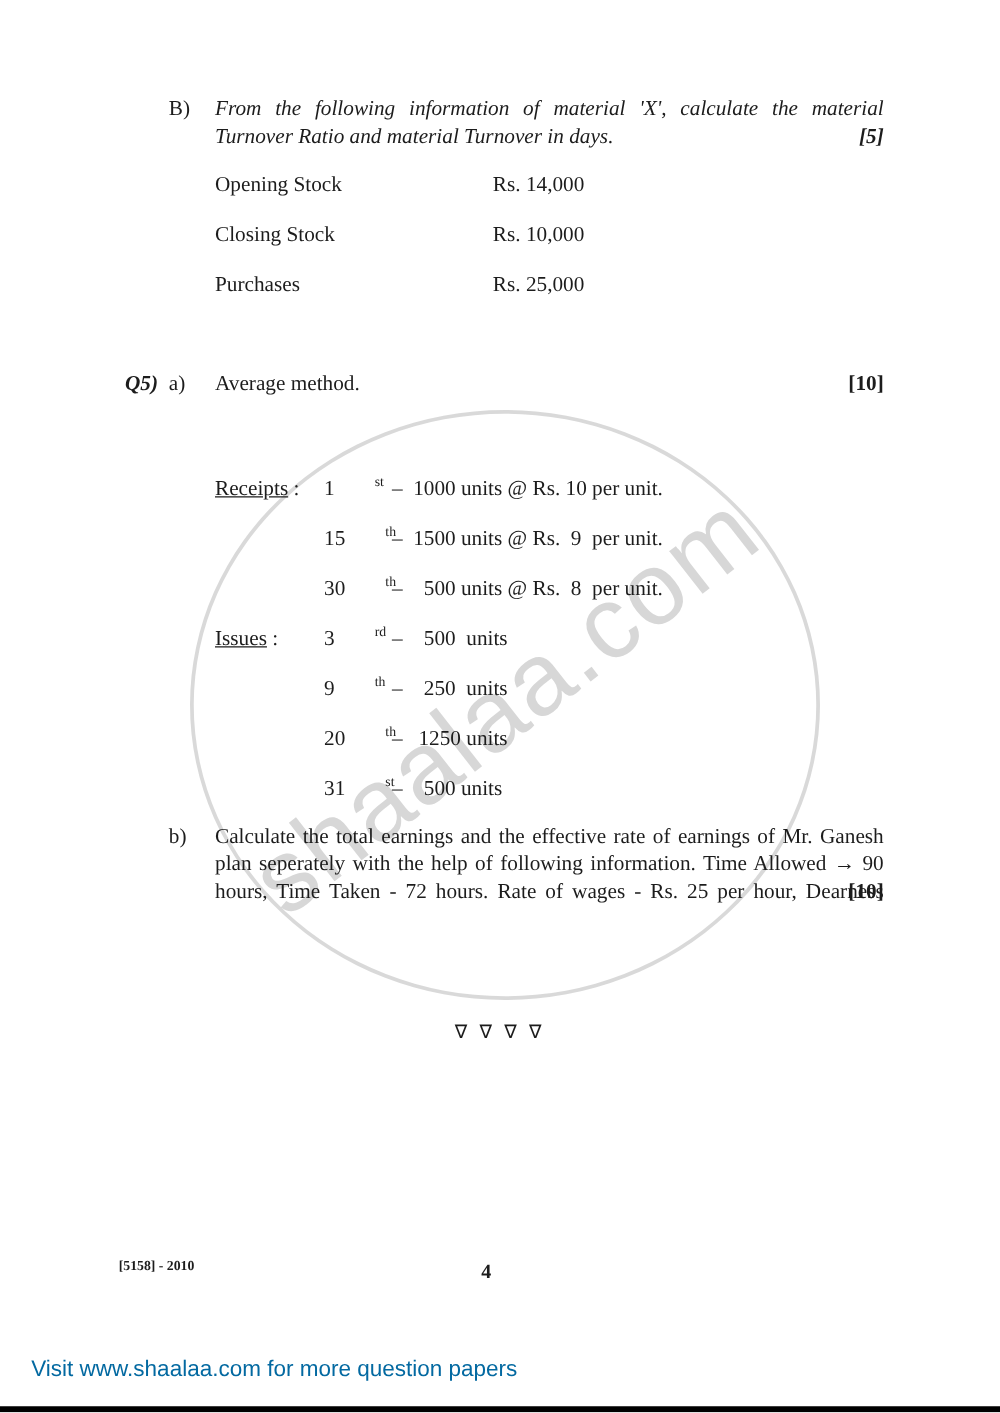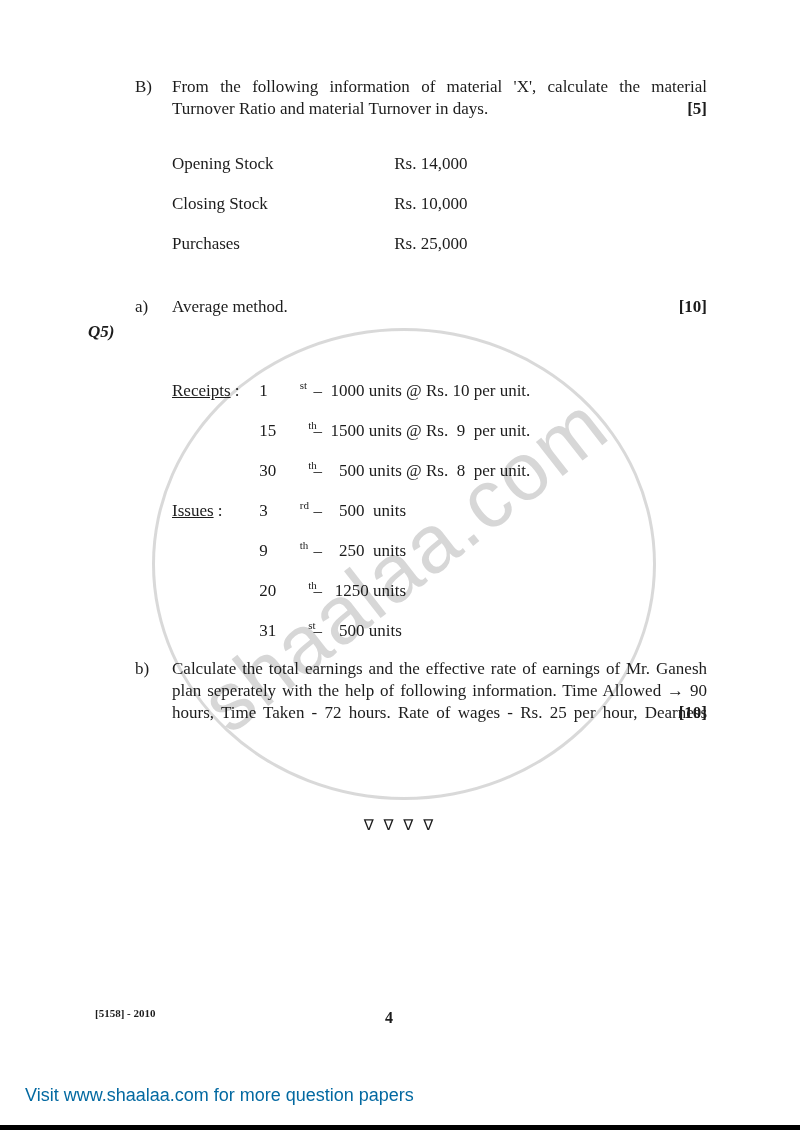--- a/index.html
+++ b/index.html
@@ -109,42 +109,42 @@
 </head>
 <body>
 
 <div class="sheet">
 
   <div class="watermark">
     <span class="wm-text">shaalaa.com</span>
   </div>
 
   <span class="abs qlabel" style="left:135px; top:76px;">B)</span>
-  <div class="abs qbody" style="left:172px; top:76px;">
+  <div class="abs qbody" style="left:172px; top:76px;font-style:italic;">
     <div class="tline just">From the following information of material 'X', calculate the material</div>
     <div class="tline">Turnover Ratio and material Turnover in days.</div>
     <span class="marks">[5]</span>
   </div>
 
-  <div class="abs" style="left:172px; top:138px;margin-top:16px;">
+  <div class="abs" style="left:172px; top:138px;">
     <div class="stock-row">
       <span class="stock-item">Opening Stock</span>
       <span class="stock-value">Rs. 14,000</span>
     </div>
     <div class="stock-row">
       <span class="stock-item">Closing Stock</span>
       <span class="stock-value">Rs. 10,000</span>
     </div>
     <div class="stock-row">
       <span class="stock-item">Purchases</span>
       <span class="stock-value">Rs. 25,000</span>
     </div>
   </div>
 
-  <span class="abs qnum" style="left:88px; top:296px;margin-top:25px;">Q5)</span>
+  <span class="abs qnum" style="left:100px; top:296px;">Q5)</span>
   <span class="abs qlabel" style="left:135px; top:296px;">a)</span>
   <div class="abs qbody" style="left:172px; top:296px;">
     <div class="tline">Average method.</div>
     <span class="marks">[10]</span>
   </div>
 
   <div class="abs entries" style="left:172px; top:381px;">
 
     <div class="entry">
       <span class="entry-label"><u>Receipts</u> <span>:</span></span>

